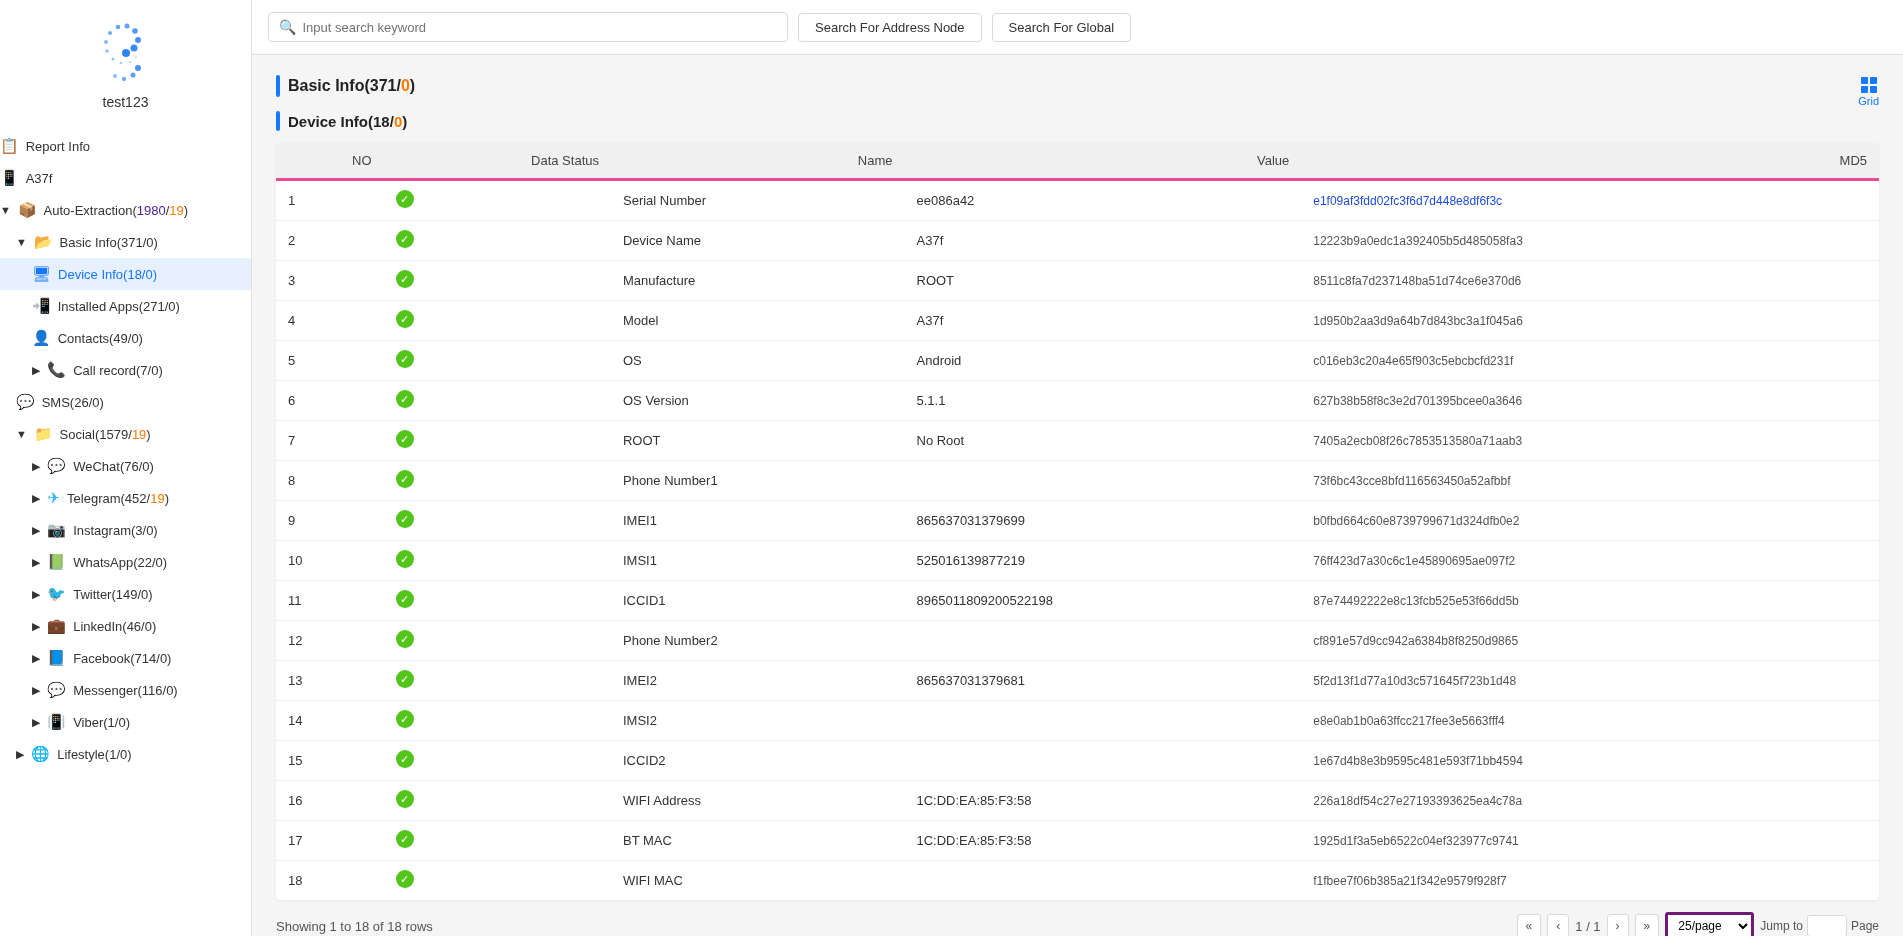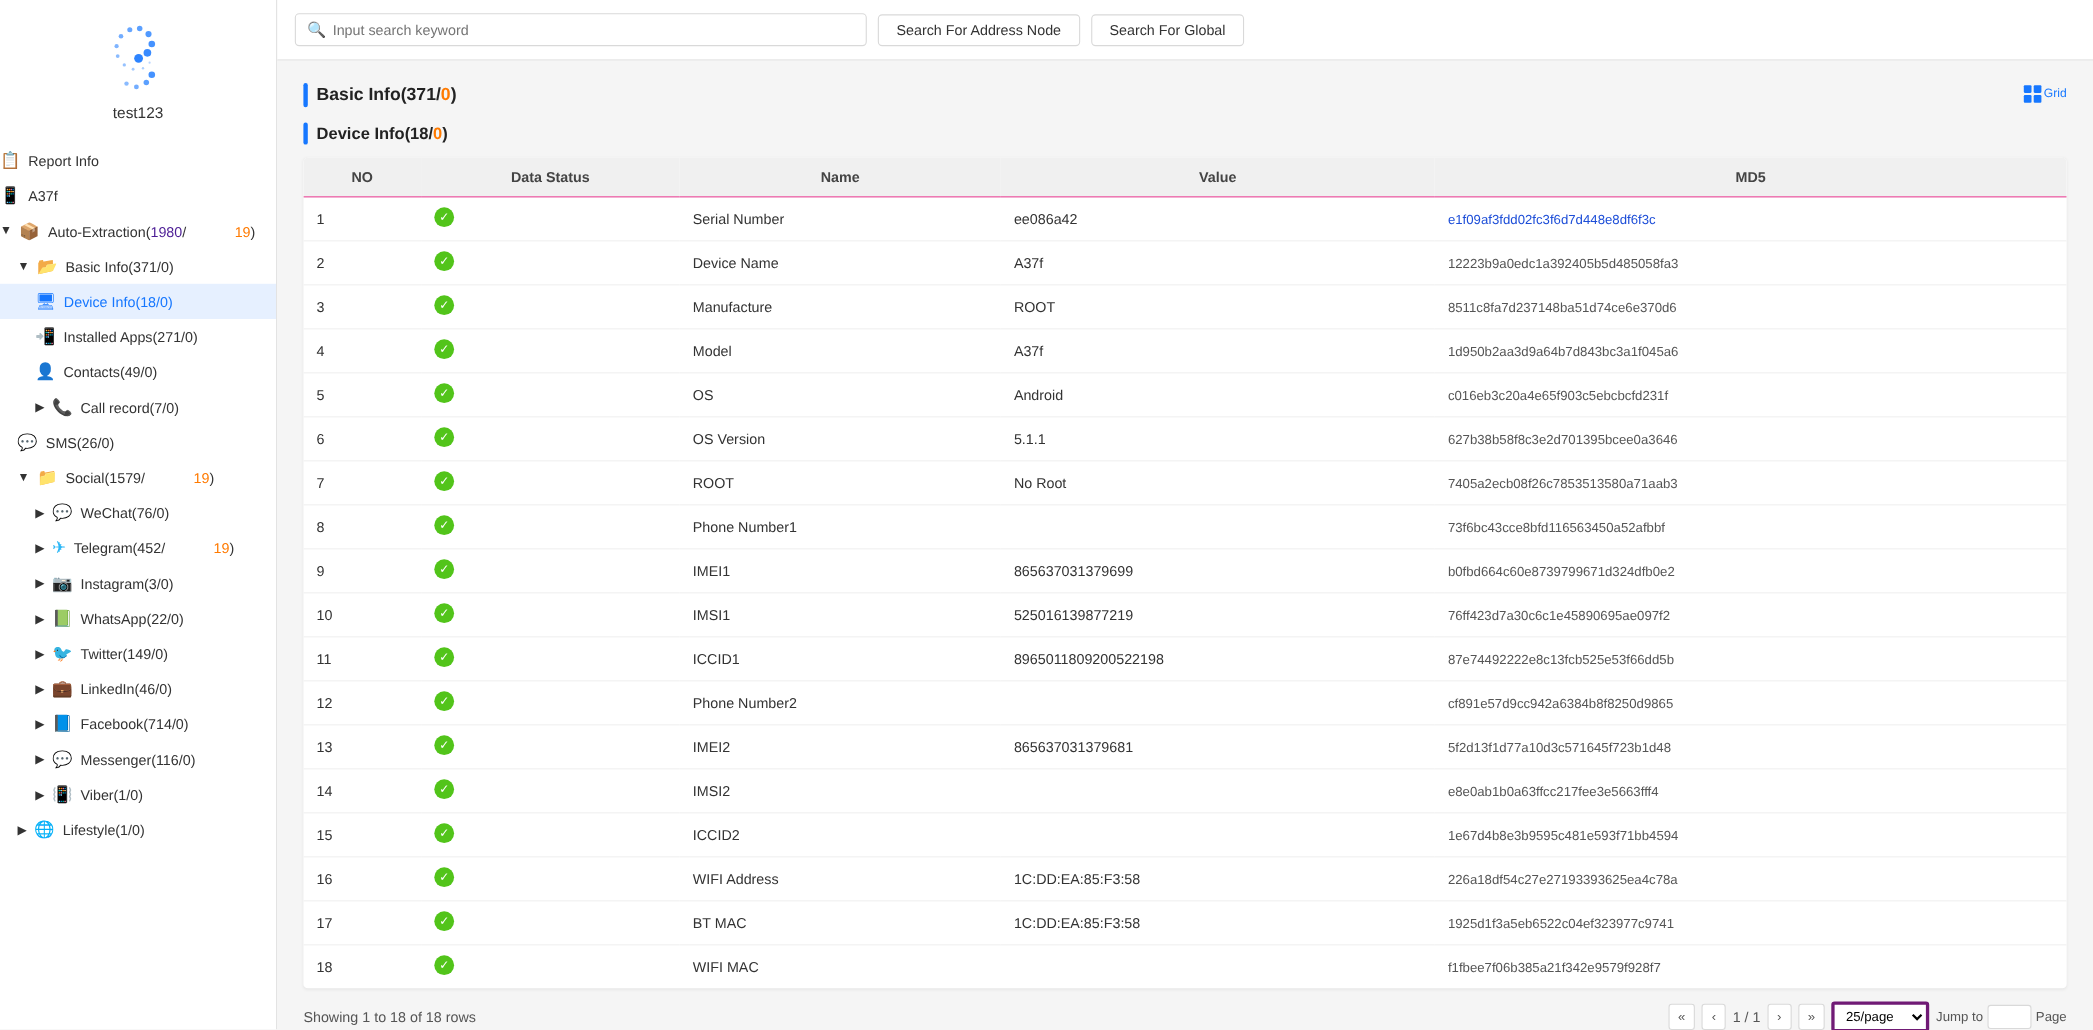--- a/index.html
+++ b/index.html
@@ -45,21 +45,21 @@
       color: #333;
       font-size: 13px;
     }
     .sidebar-item .icon { font-size: 15px; }
 
     .tree-node { padding-left: 0; }
     .tree-child { padding-left: 16px; }
     .tree-child2 { padding-left: 32px; }
 
     .sidebar-item.highlighted { background: #e6f0ff; color: #1677ff; }
-    .count-orange { color: #ff7a00; margin-left: 44px; }
+    .count-orange { color: #ff7a00; }
 
     
     #main {
       flex: 1;
       display: flex;
       flex-direction: column;
       overflow: hidden;
     }
     #topbar {
       background: #fff;
@@ -134,21 +134,21 @@
       height: 20px;
       background: #1677ff;
       border-radius: 2px;
     }
 
     .grid-icon-area {
       position: absolute;
       right: 24px;
       top: 148px;
       display: flex;
-      flex-direction: row;
+      flex-direction: column;
       align-items: center;
       color: #1677ff;
       font-size: 11px;
       cursor: pointer;
     }
 
     .table-container {
       background: #fff;
       border-radius: 4px;
       overflow: hidden;
@@ -156,25 +156,25 @@
     }
     table {
       width: 100%;
       border-collapse: collapse;
     }
     thead tr {
       background: #f0f0f0;
     }
     thead th {
       padding: 10px 12px;
-      text-align: center;
-      font-weight: 700;
+      text-align: right;
+      font-weight: 400;
       color: #444;
       font-size: 13px;
-      border-bottom: 1px solid #ec4899;
+      border-bottom: 3px solid #ec4899;
     }
     tbody tr {
       border-bottom: 1px solid #f0f0f0;
     }
     tbody tr:last-child { border-bottom: none; }
     tbody td {
       padding: 9px 12px;
       font-size: 13px;
       color: #333;
     }

